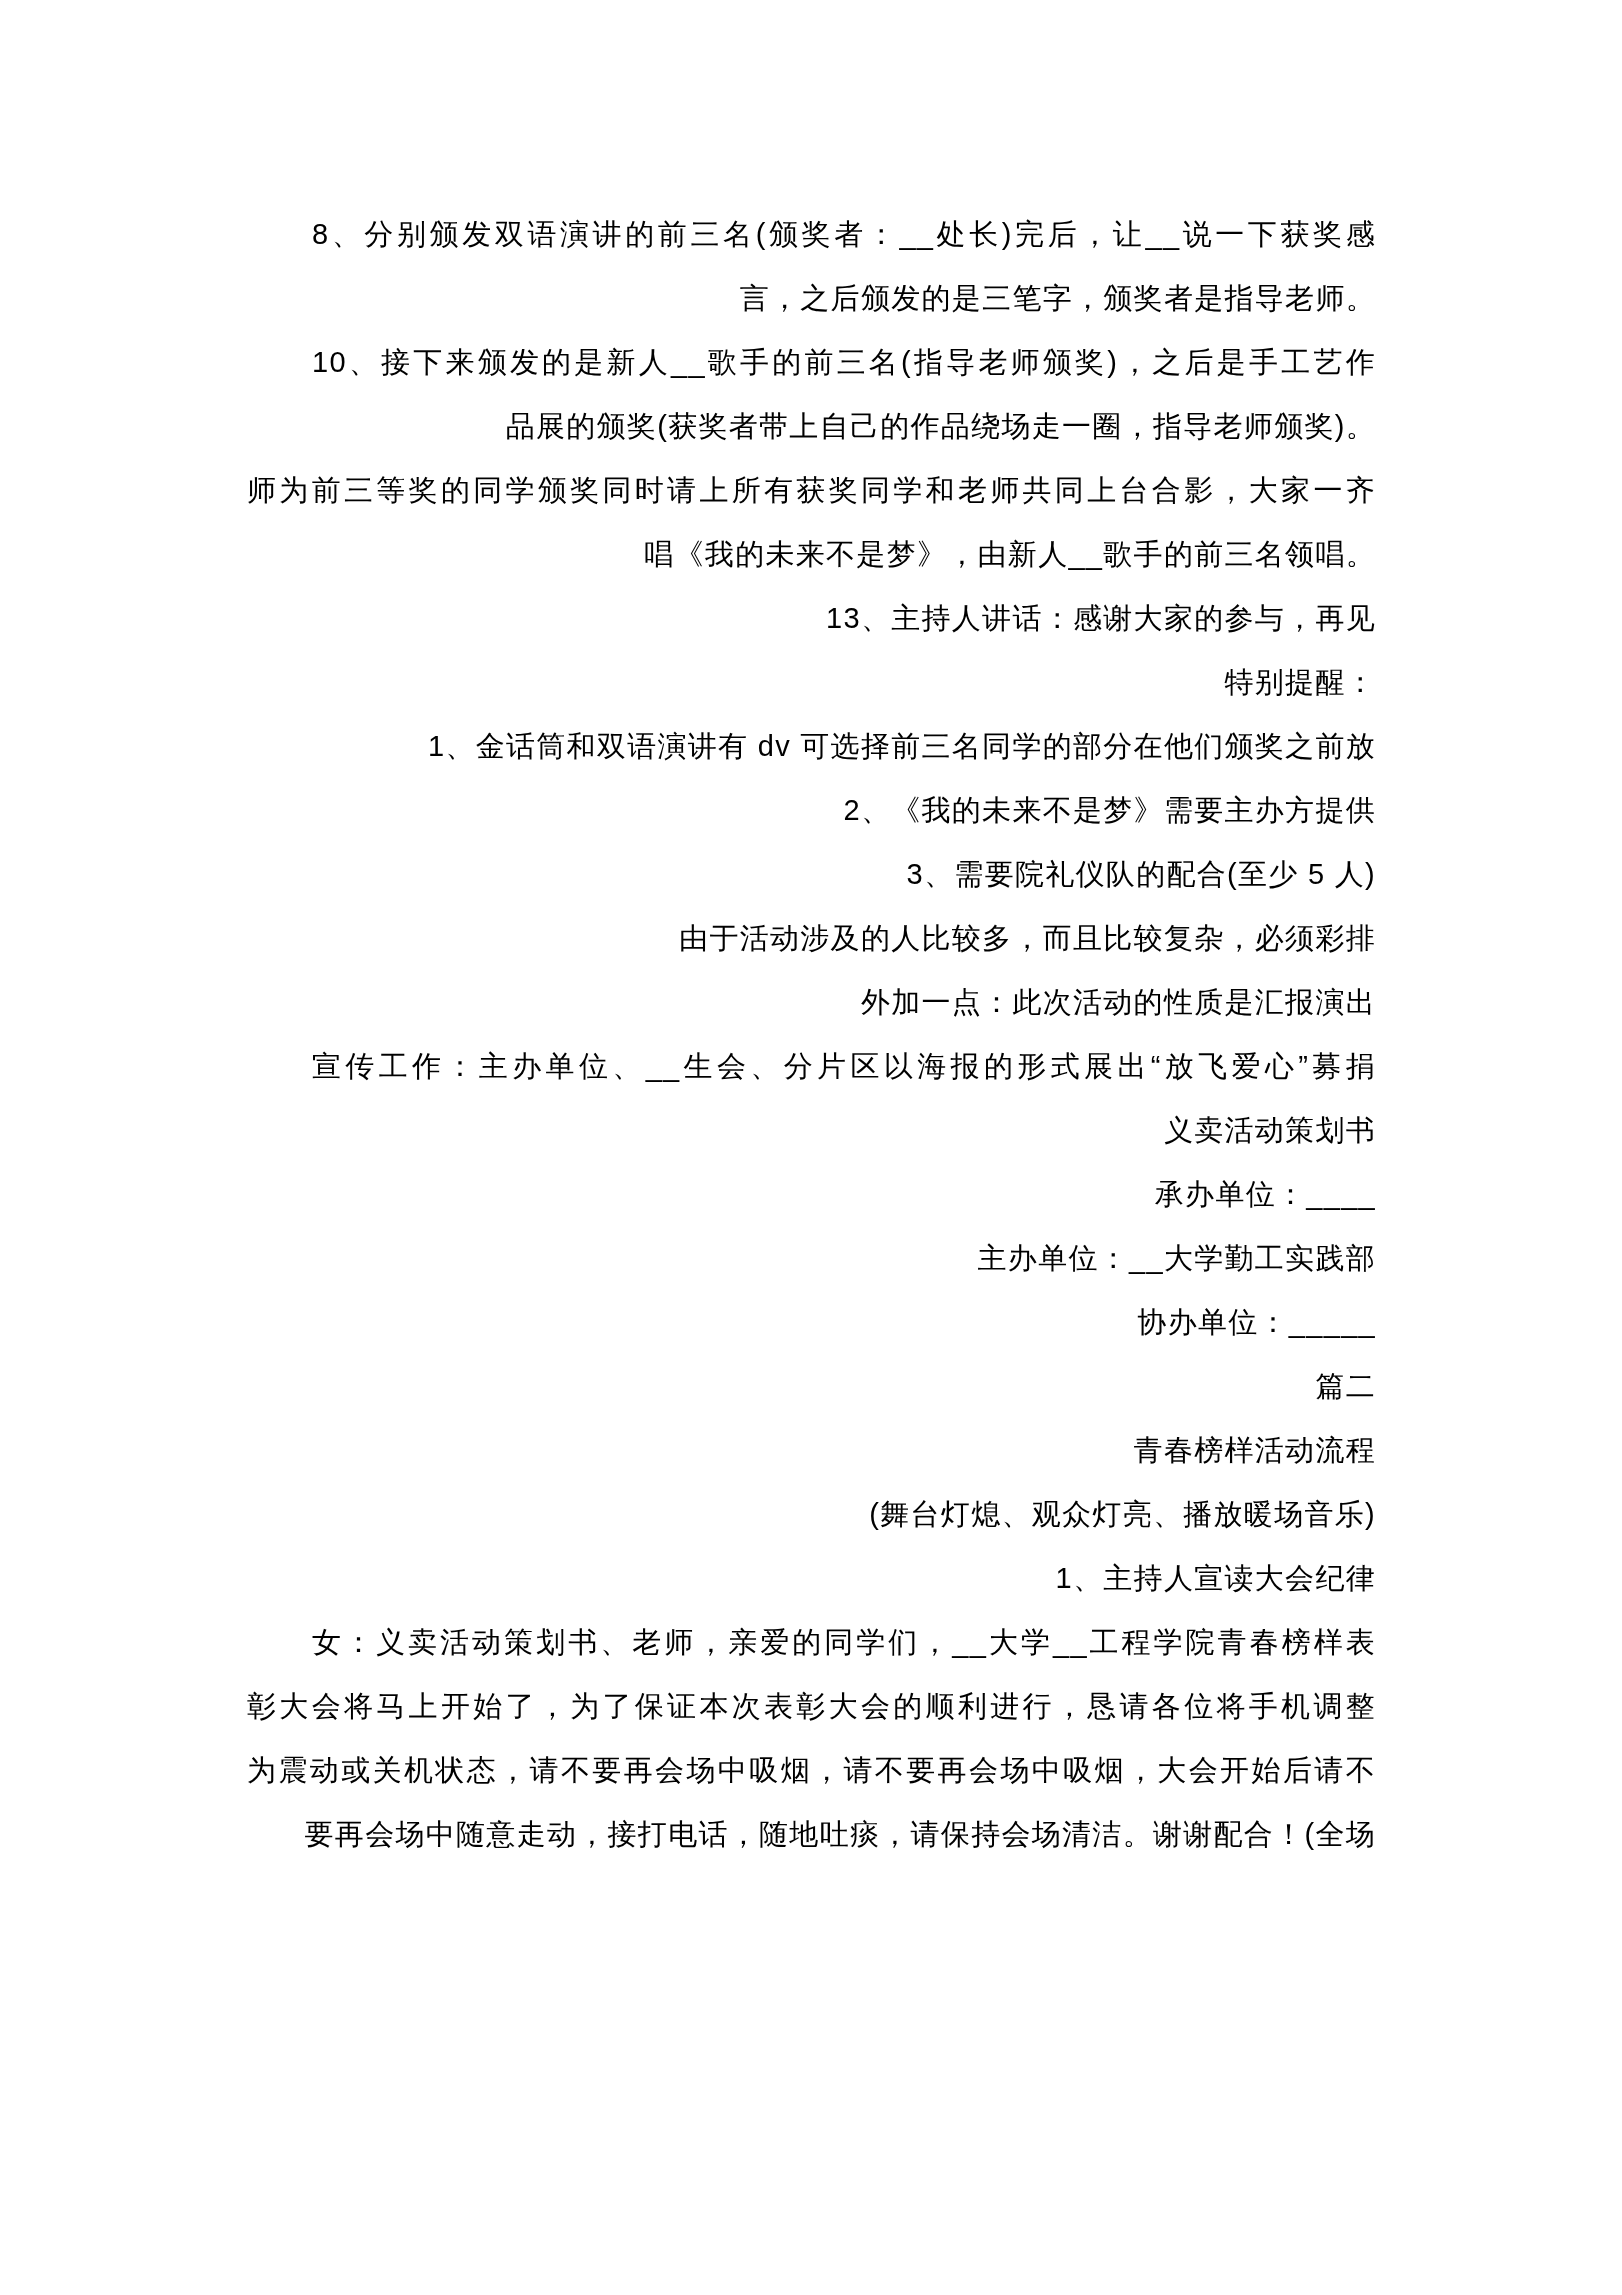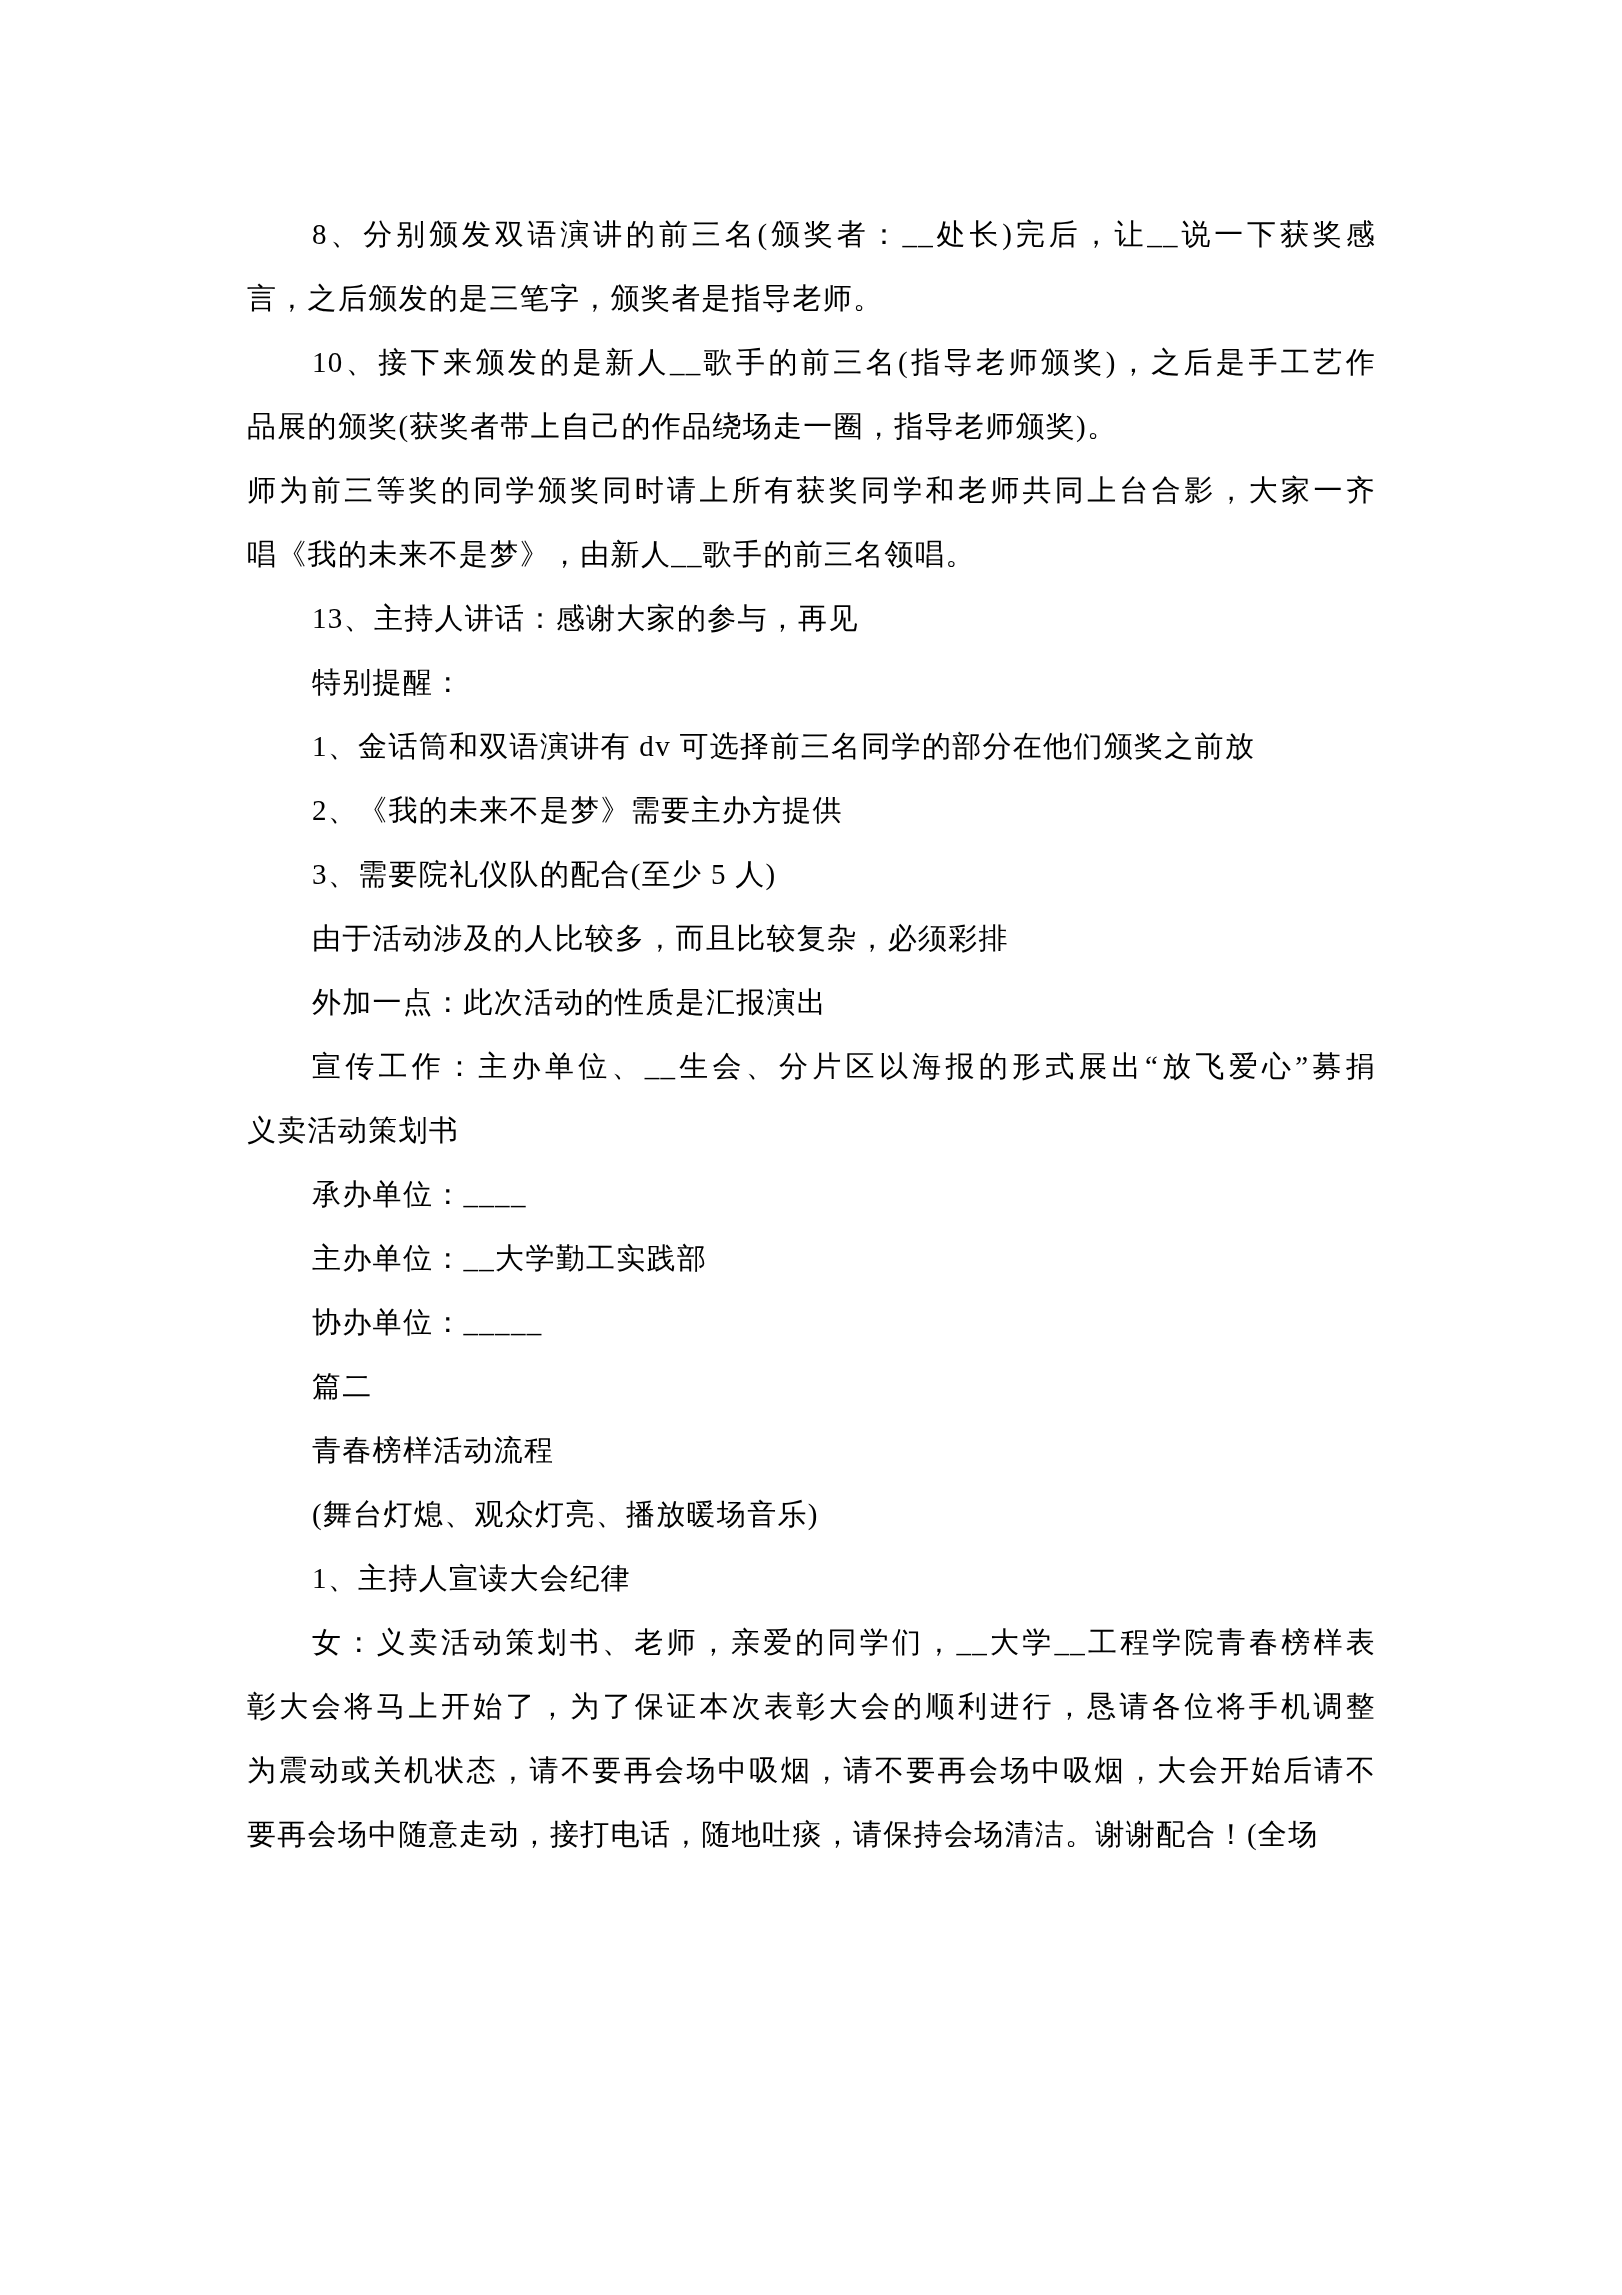--- a/index.html
+++ b/index.html
@@ -7,34 +7,34 @@
     padding: 0;
     background: #ffffff;
   }
   .page {
     position: relative;
     width: 1623px;
     height: 2295px;
     background: #ffffff;
     box-sizing: border-box;
     padding: 202px 247px 0 247px;
-    font-family: Liberation Serif, serif;
+    font-family: Liberation Sans, sans-serif;
     font-size: 29px;
     line-height: 64px;
     letter-spacing: 1.3px;
     color: #000000;
     overflow: hidden;
   }
   .doc-body {
     width: 100%;
   }
   .line {
     min-height: 64px;
     white-space: normal;
-    text-align: left;
+    text-align: right;
   }
   
   .indent {
     text-indent: 65px;
   }
   
   .fill {
     text-align: justify;
     text-align-last: justify;
   }

